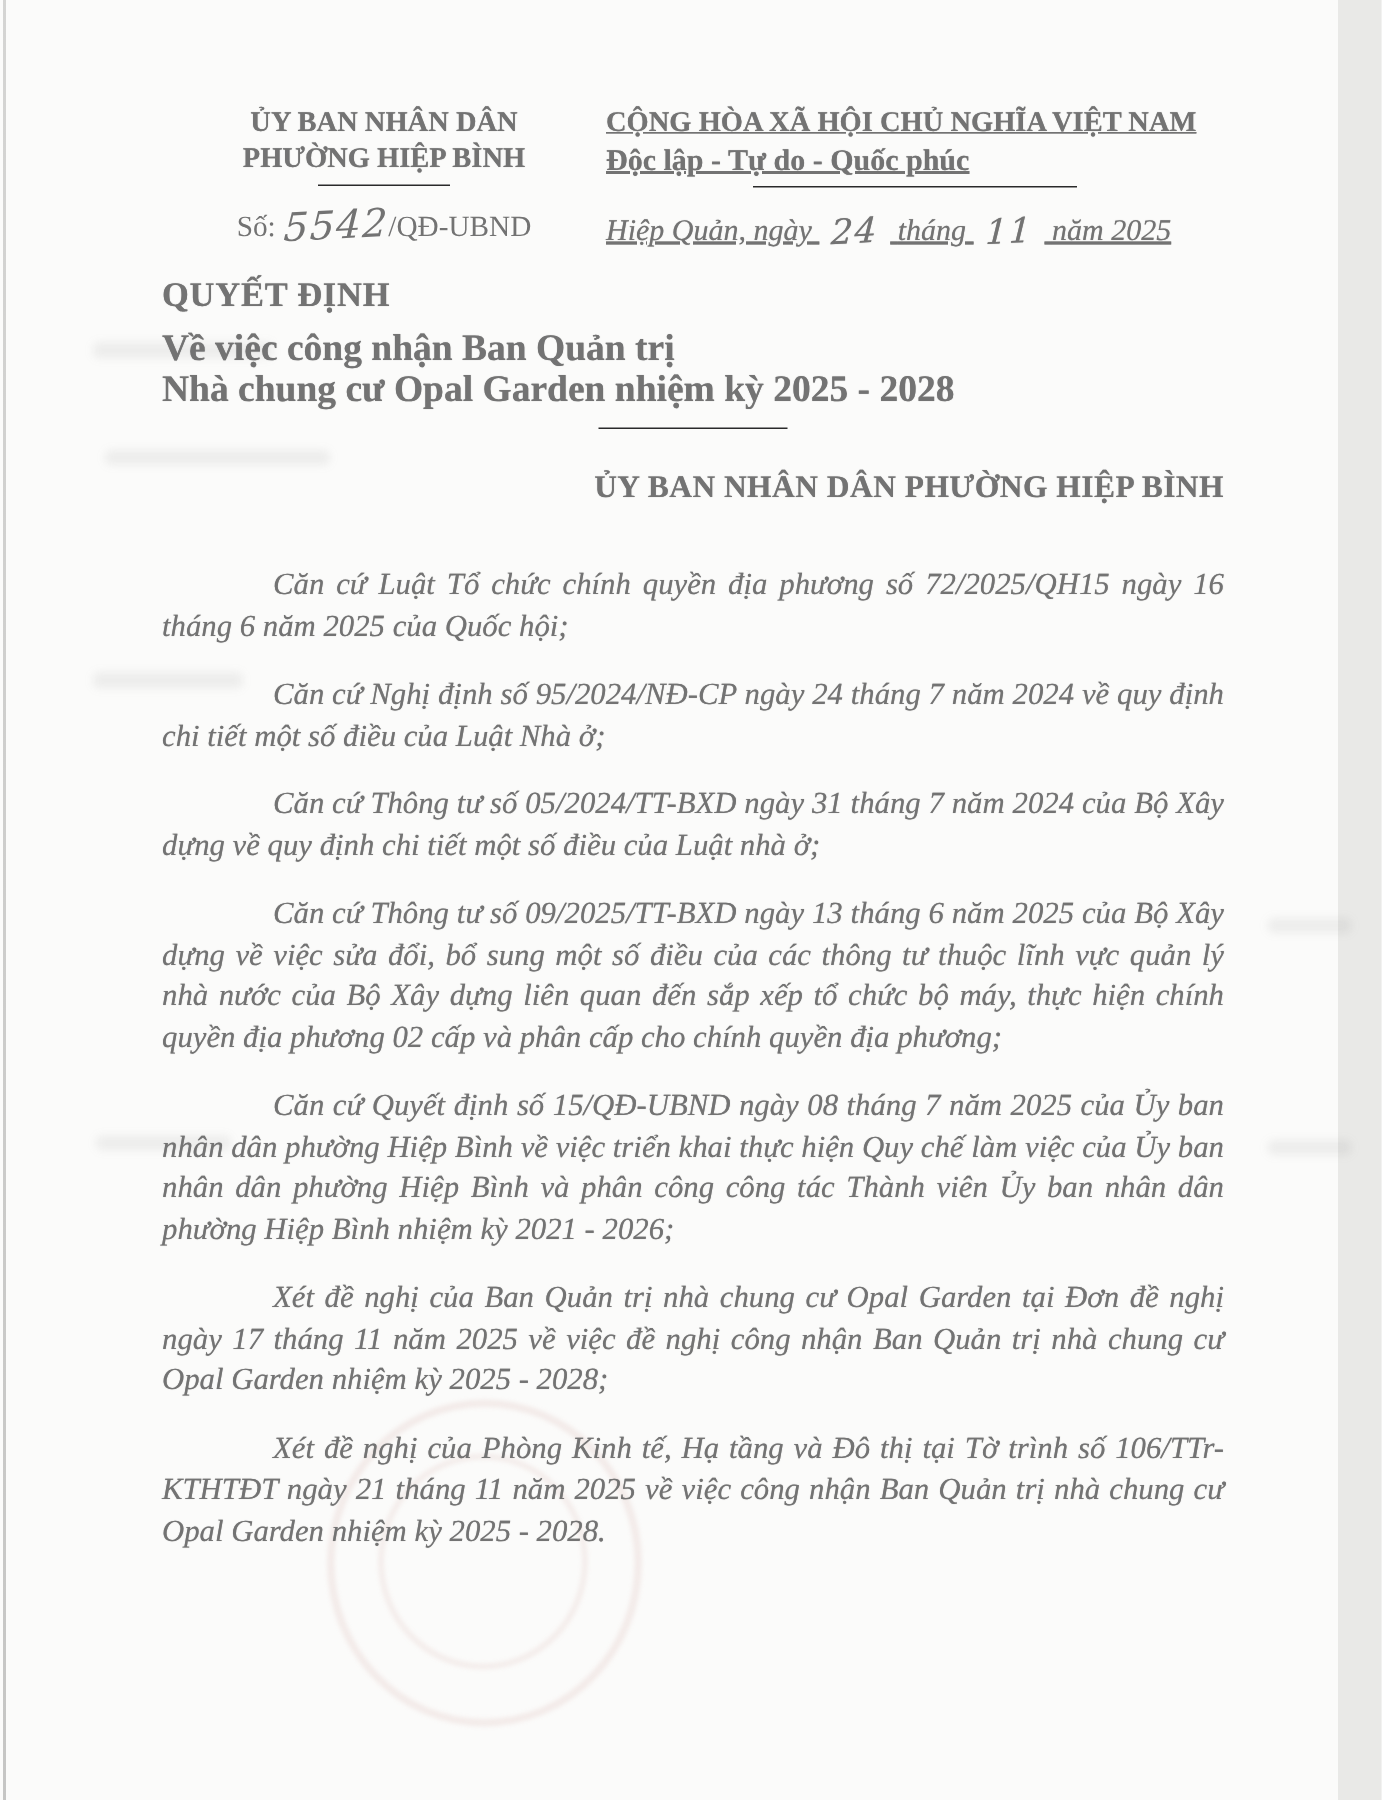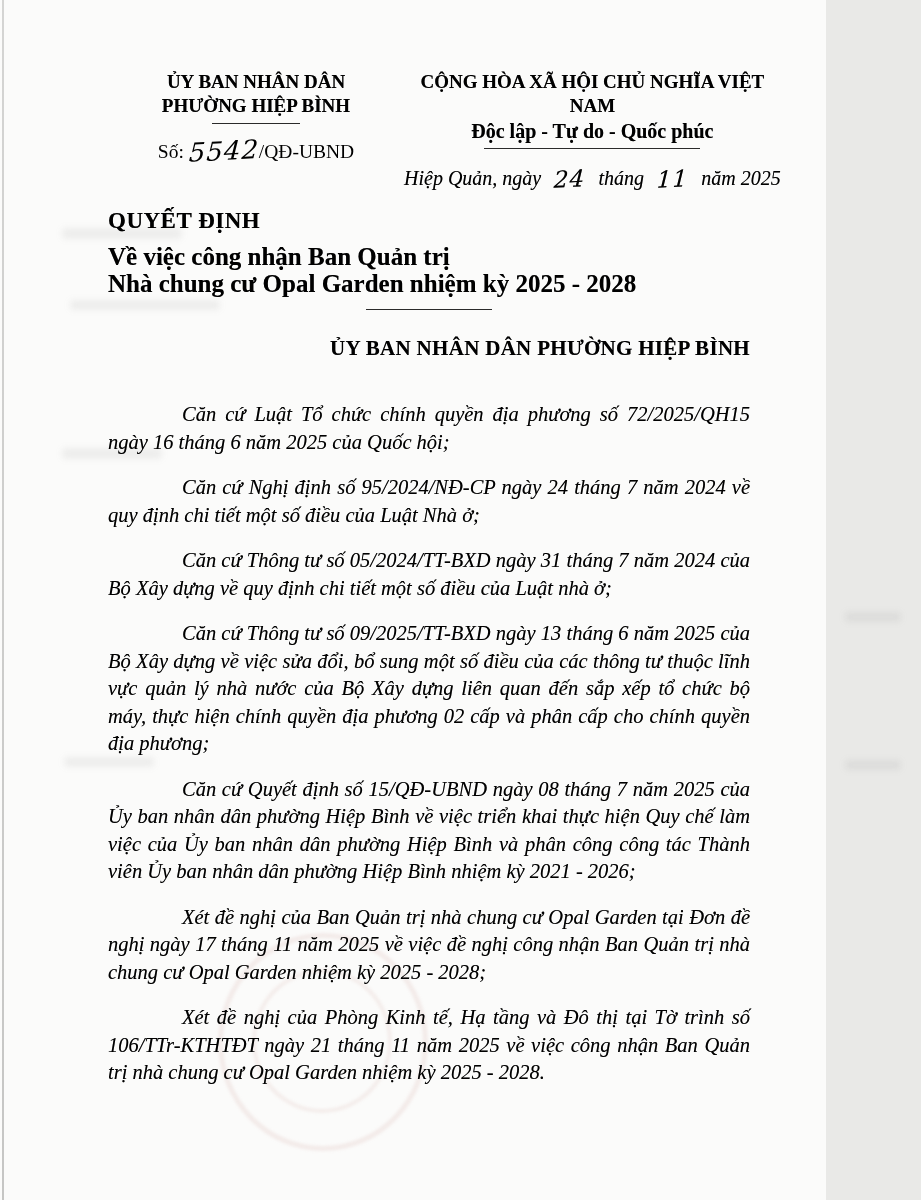--- a/index.html
+++ b/index.html
@@ -1,32 +1,32 @@
 <!DOCTYPE html>
 <html lang="vi"><head>
 <meta charset="utf-8">
 <style>
   html,body{margin:0;padding:0;}
   body{width:921px;height:1200px;overflow:hidden;background:#e9e9e7;}
   .page{
-    position:relative;width:826px;height:1200px;background:#fbfbfa;
-    font-family:"Liberation Serif","DejaVu Serif",serif;color:#000000;
+    position:relative;width:892px;height:1200px;background:#fbfbfa;
+    font-family:"Liberation Serif","DejaVu Serif",serif;color:#737373;
     box-sizing:border-box;
   }
   .scan-edge{position:absolute;left:2px;top:0;width:2px;height:100%;
     background:linear-gradient(#b5b5b3,#9a9a98);opacity:.55;}
   
   .ghost{position:absolute;background:rgba(120,120,120,.10);filter:blur(3px);border-radius:4px;}
   .seal-ghost{position:absolute;border-radius:50%;filter:blur(1.5px);}
   .seal-outer{left:218px;top:933px;width:200px;height:208px;border:5px solid rgba(190,130,120,.13);}
   .seal-inner{left:252px;top:969px;width:132px;height:136px;border:4px solid rgba(190,130,120,.11);}
   .content{position:absolute;left:108px;right:76px;top:70px;}
   .doc-header{display:flex;align-items:flex-start;}
   .header-left{width:296px;text-align:center;flex:0 0 auto;}
-  .header-right{flex:1 1 auto;text-align:center;}
+  .header-right{flex:1 1 auto;text-decoration:underline;}
   .h-line{font-weight:bold;font-size:19px;line-height:24px;
     text-shadow:0 0 .5px rgba(40,40,40,.55);}
   .motto{font-size:20px;line-height:26px;}
   .rule{border-top:1.6px solid #2a2a2a;height:0;}
   .rule-left{width:88px;margin:5px auto 0;}
   .rule-right{width:216px;margin:4px auto 0;}
   .doc-number{margin-top:17px;font-size:19.5px;white-space:nowrap;}
   .handwrite{display:inline-block;font-style:italic;font-size:26px;line-height:20px;
     transform:rotate(-3deg) skewX(-6deg);letter-spacing:1px;vertical-align:-2px;
     font-family:"DejaVu Serif",serif;}

